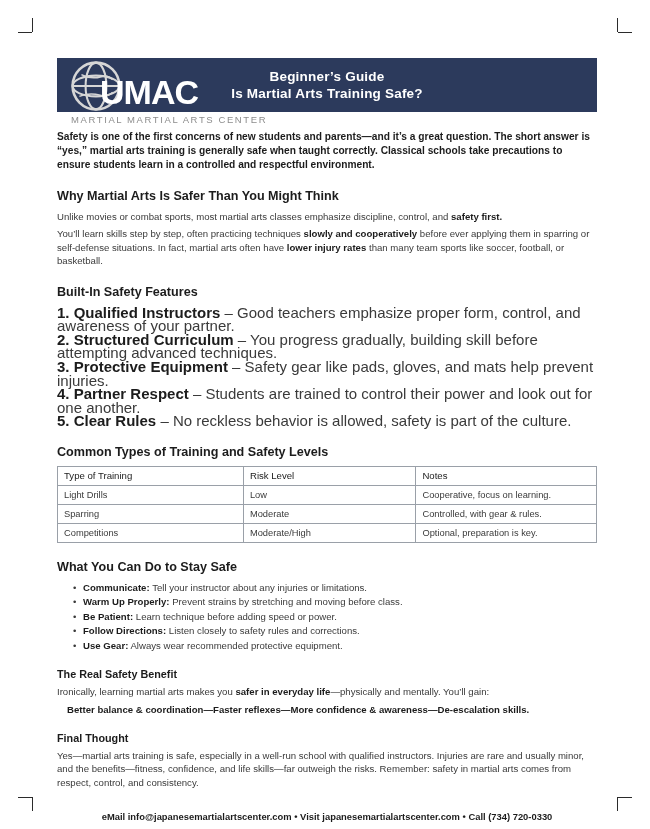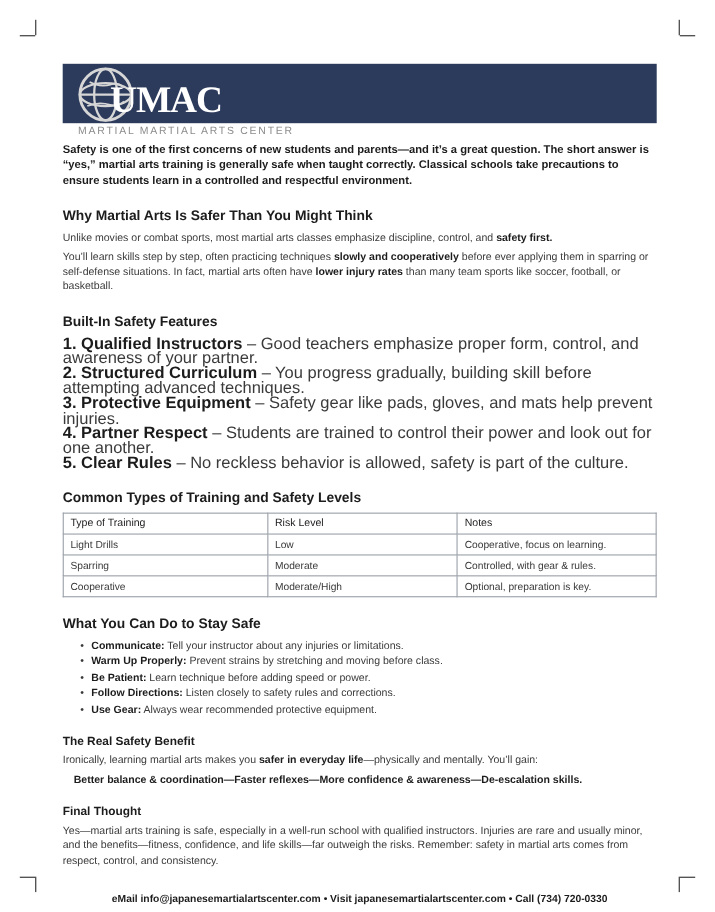--- a/index.html
+++ b/index.html
@@ -63,21 +63,21 @@
     height: 52px;
   }
   .logo-umac {
     position: absolute;
     left: 44px;
     top: 17px;
     font-size: 34px;
     font-weight: bold;
     letter-spacing: -1px;
     color: #ffffff;
-    font-family: Liberation Serif, serif;
+    font-family: Liberation Sans, sans-serif;
   }
   .logo-sub {
     position: absolute;
     left: 15px;
     top: 58px;
     font-size: 9.5px;
     letter-spacing: 1.6px;
     color: #8c8c8c;
     font-family: "Liberation Sans", sans-serif;
   }
@@ -194,20 +194,24 @@
 <div class="crop h" style="left:618px; top:32px;"></div>
 <div class="crop v" style="left:617px; top:18px;"></div>
 <div class="crop h" style="left:18px; top:797px;"></div>
 <div class="crop v" style="left:32px; top:797px;"></div>
 <div class="crop h" style="left:618px; top:797px;"></div>
 <div class="crop v" style="left:617px; top:797px;"></div>
 
 <div class="page">
 
   <div class="header">
+    <div class="header-title">
+      <div>Beginner’s Guide</div>
+      <div>Is Martial Arts Training Safe?</div>
+    </div>
     <div class="logo-wrap">
       <svg class="logo-globe" viewBox="0 0 100 100">
         <circle cx="50" cy="50" r="45" fill="none" stroke="#d6d6d6" stroke-width="5"></circle>
         <ellipse cx="50" cy="50" rx="45" ry="20" fill="none" stroke="#d6d6d6" stroke-width="4"></ellipse>
         <ellipse cx="50" cy="50" rx="20" ry="45" fill="none" stroke="#d6d6d6" stroke-width="4"></ellipse>
         <line x1="5" y1="50" x2="95" y2="50" stroke="#d6d6d6" stroke-width="4"></line>
         <path d="M22 28 q18 10 38 4 q12 -4 22 6" fill="none" stroke="#d6d6d6" stroke-width="3"></path>
         <path d="M18 70 q20 -8 40 -2 q14 4 24 -6" fill="none" stroke="#d6d6d6" stroke-width="3"></path>
       </svg>
       <div class="logo-umac">UMAC</div>
@@ -254,21 +258,21 @@
         <td>Light Drills</td>
         <td>Low</td>
         <td>Cooperative, focus on learning.</td>
       </tr>
       <tr>
         <td>Sparring</td>
         <td>Moderate</td>
         <td>Controlled, with gear &amp; rules.</td>
       </tr>
       <tr>
-        <td>Cooperative</td>
+        <td>Competitions</td>
         <td>Moderate/High</td>
         <td>Optional, preparation is key.</td>
       </tr>
     </tbody>
   </table>
 
   <h2 class="section">What You Can Do to Stay Safe</h2>
   <ul class="tips">
     <li><b>Communicate:</b><span> Tell your instructor about any injuries or limitations.</span></li>
     <li><b>Warm Up Properly:</b><span> Prevent strains by stretching and moving before class.</span></li>

